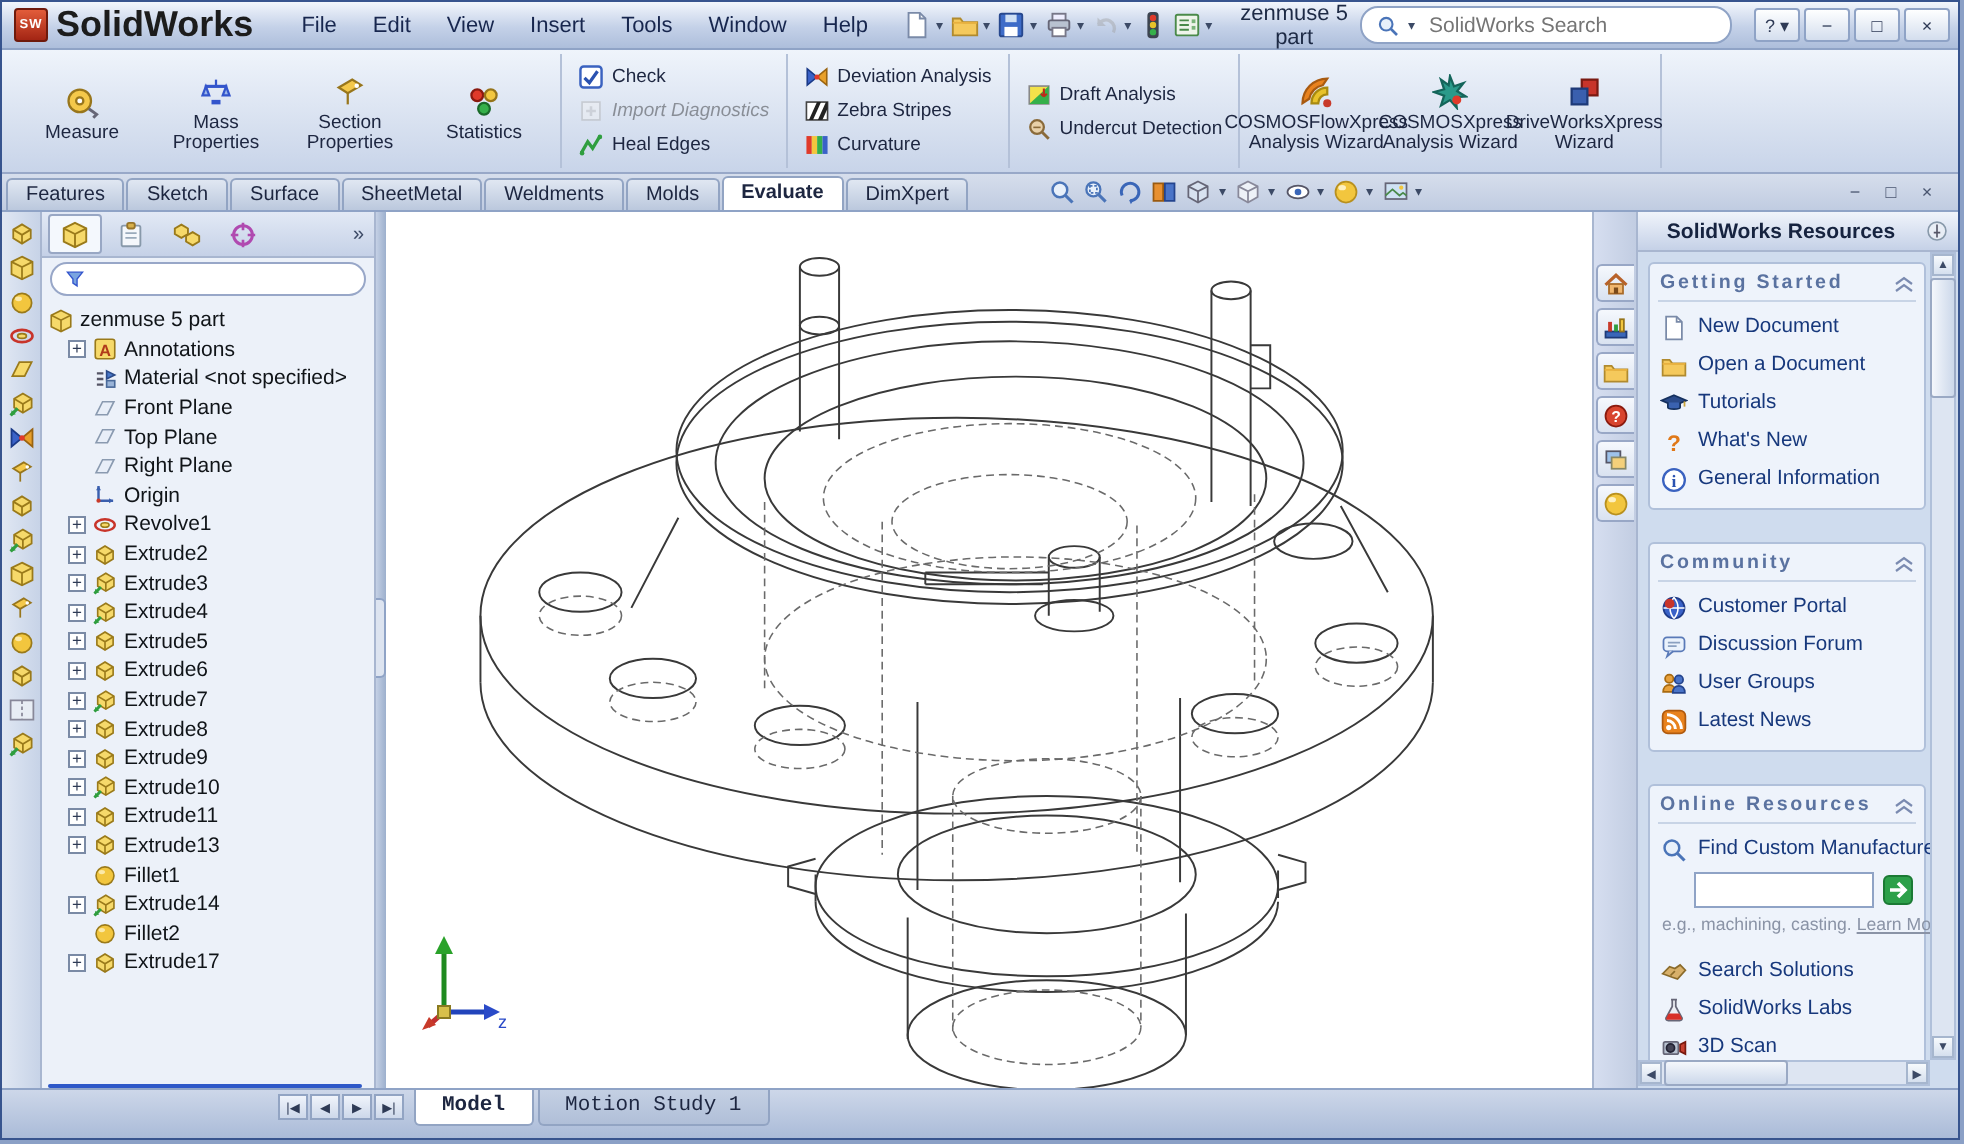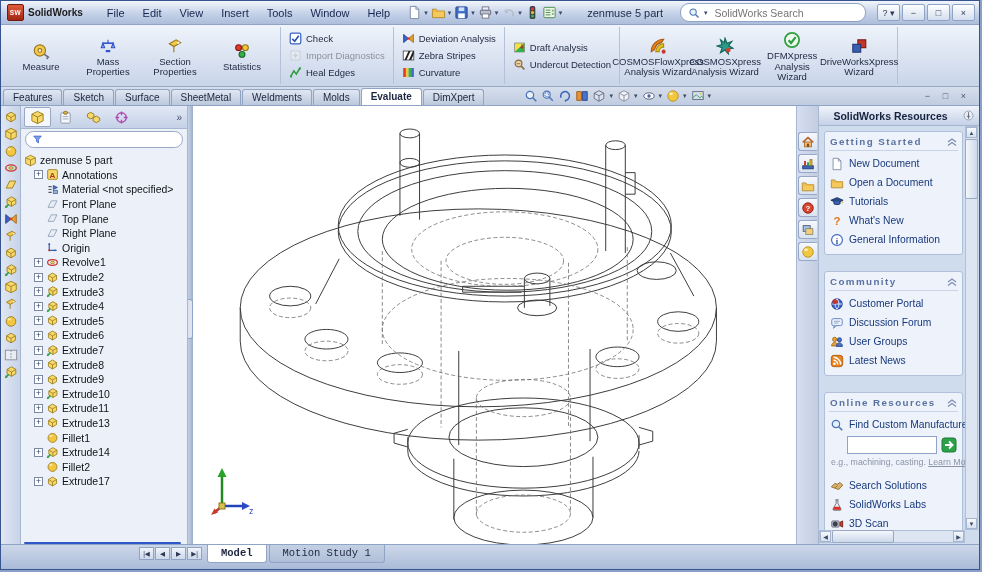--- a/index.html
+++ b/index.html
@@ -3,29 +3,29 @@
 <meta charset="utf-8">
 <style>
   html,body{margin:0;padding:0;}
   body{width:982px;height:572px;overflow:hidden;font-family:"Liberation Sans",sans-serif;font-size:11px;background:#8ba0c6;}
   .app{width:980px;height:570px;border:1px solid #37548e;display:flex;flex-direction:column;background:#bfcde4;box-sizing:border-box;}
 
   
   .titlebar{height:23px;flex:none;display:flex;align-items:center;background:linear-gradient(#f2f6fc,#c4d1e8 55%,#adbedb);border-bottom:1px solid #8fa3c6;padding:0 4px;gap:1px;}
   .logo{display:flex;align-items:center;gap:4px;padding:0 14px 0 2px;}
   .logo-badge{width:15px;height:15px;background:linear-gradient(#e25c3a,#a32514);border:1px solid #6e1a0c;border-radius:2px;color:#fff;font-size:6.5px;font-weight:bold;display:flex;align-items:center;justify-content:center;letter-spacing:.5px;}
-  .logo-text{font-weight:bold;font-size:10px;color:#1c1c1c;}
+  .logo-text{font-weight:bold;font-size:18px;color:#1c1c1c;}
   .menubar{display:flex;align-items:center;}
   .menu-item{padding:3px 9px;color:#17264e;cursor:default;}
   .tb-icons{display:flex;align-items:center;padding:0 6px;}
   .icon-btn{display:flex;align-items:center;padding:1px;border-radius:2px;}
   .icon{display:inline-block;width:15px;height:15px;line-height:0;}
   .icon svg{width:100%;height:100%;}
   .caret{font-size:7px;color:#3c4a66;margin:0 2px 0 1px;}
-  .disabled{opacity:.45;filter:grayscale(.9);}
+  .disabled{opacity:.45;filter:grayscale(.9);font-style:italic;}
   .doc-title{flex:1;text-align:center;color:#1d2a45;font-size:11px;}
   .search-box{display:flex;align-items:center;background:#fff;border:1px solid #8fa3c6;border-radius:9px;height:17px;width:170px;padding:0 7px;gap:3px;flex:none;}
   .search-box .icon{width:12px;height:12px;}
   .search-box input{border:none;outline:none;flex:1;min-width:0;font-size:10.5px;color:#444;background:transparent;font-family:"Liberation Sans",sans-serif;}
   .win-btns{display:flex;gap:2px;margin-left:10px;align-items:center;flex:none;}
   .win-btn{min-width:17px;height:15px;border:1px solid #8fa3c6;border-radius:2px;background:linear-gradient(#feffff,#d4deee);display:flex;align-items:center;justify-content:center;font-size:9px;color:#2e3a55;padding:0 2px;}
 
   
   .ribbon{height:57px;flex:none;background:linear-gradient(#eff4fb,#d8e1f0 60%,#c8d4e9);border-bottom:1px solid #98a8c8;display:flex;align-items:stretch;padding:2px 2px;}
   .rgroup{display:flex;align-items:center;padding:0 5px;border-right:1px solid #b4c1d8;gap:1px;}
@@ -322,27 +322,20 @@
               <circle cx="13" cy="13" r="1.8" fill="#c83a2a"></circle>
             </svg></span>
           <span>COSMOSFlowXpress Analysis Wizard</span>
         </div>
         <div class="rbtn-lg">
           <span class="icon"><svg viewBox="0 0 16 16">
               <path d="M8 1l1.8 4.5L14 4l-2.8 3.6L15 10l-4.6.3L11 15l-3-3.4L4 14l1.4-4.4L1 8l4.4-1.2L4 2.5 7.4 5z" fill="#2a9a8a" stroke="#14655a"></path>
               <circle cx="11" cy="11.5" r="2" fill="#e03a2a"></circle>
             </svg></span>
           <span>COSMOSXpress Analysis Wizard</span>
-        </div>
-        <div class="rbtn-lg">
-          <span class="icon"><svg viewBox="0 0 16 16">
-              <circle cx="8" cy="8" r="6.3" fill="#eef8ee" stroke="#2f9e3f" stroke-width="1.6"></circle>
-              <path d="M5 8.2l2.2 2.4 4-5.2" fill="none" stroke="#2f9e3f" stroke-width="2"></path>
-            </svg></span>
-          <span>DFMXpress Analysis Wizard</span>
         </div>
         <div class="rbtn-lg">
           <span class="icon"><svg viewBox="0 0 16 16">
               <rect x="7" y="2.5" width="7" height="7" fill="#c8342a" stroke="#7a1a12"></rect>
               <rect x="2.5" y="6.5" width="7" height="7" fill="#3a5fae" stroke="#1e3a78"></rect>
             </svg></span>
           <span>DriveWorksXpress Wizard</span>
         </div>
       </div>
       <div class="ribbon-filler"></div>

